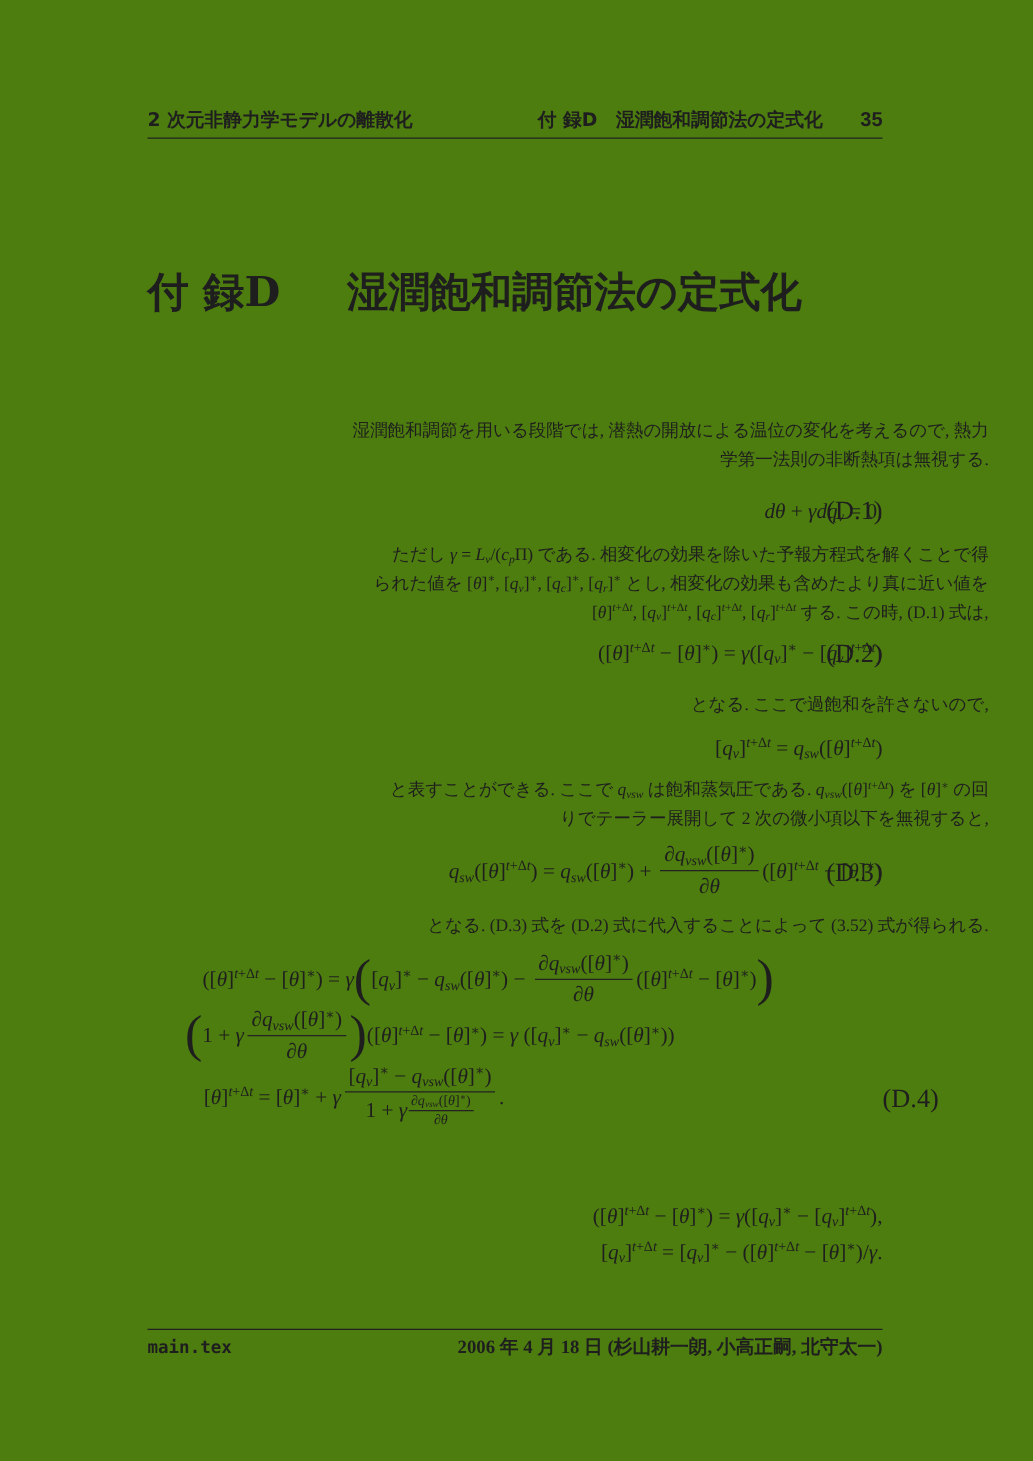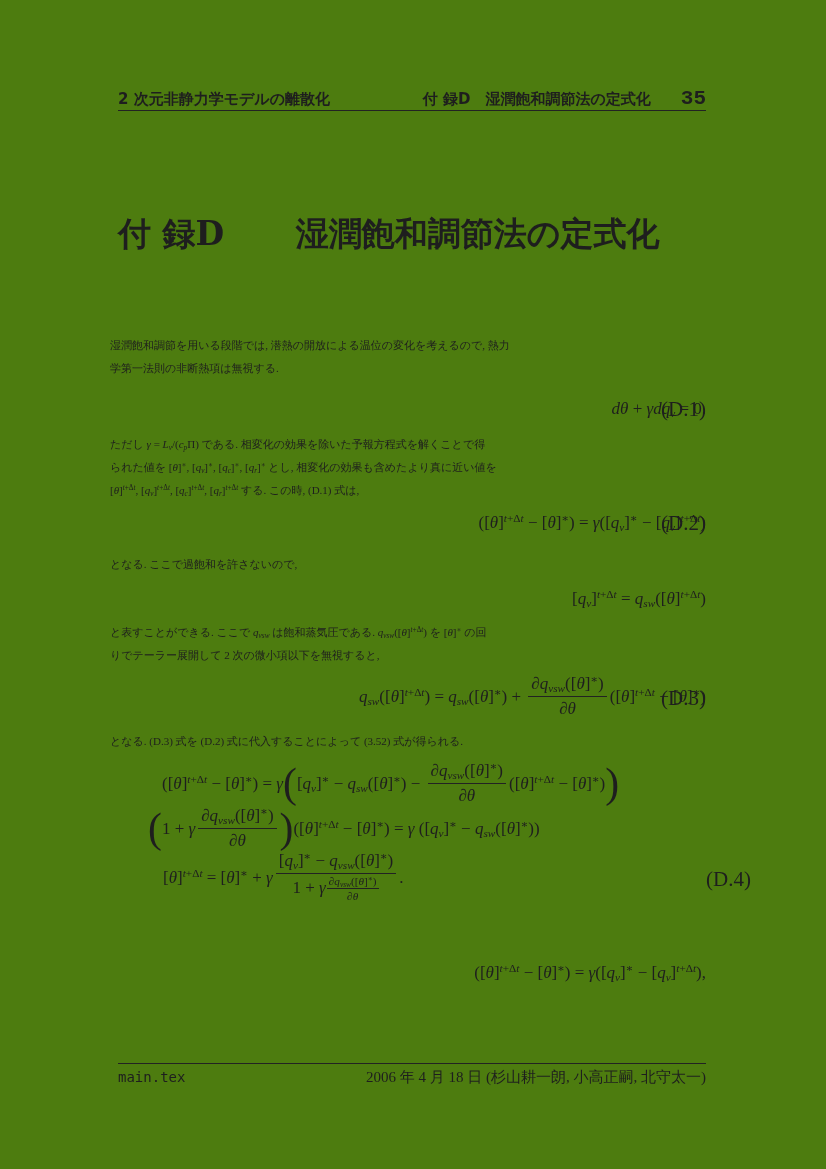--- a/index.html
+++ b/index.html
@@ -9,36 +9,36 @@
     overflow:hidden;
   }
   
   .header {
     position:absolute; left:118px; top:87px; width:588px;
     display:flex; align-items:baseline;
     font-family:"DejaVu Sans","Liberation Sans",sans-serif;
     font-weight:700; font-size:15px; white-space:nowrap;
   }
   .header .hc { margin-left:auto; }
-  .header .hp { margin-left:30px; font-family:Liberation Mono, monospace; font-size:21px; }
+  .header .hp { margin-left:30px; font-family:Liberation Sans, sans-serif; font-size:16px; }
   .header-rule { position:absolute; left:118px; top:110px; width:588px; border-top:1.6px solid #222; }
 
   
   .chapter-title {
     position:absolute; left:118px; top:212px;
     font-family:"DejaVu Sans","Liberation Sans",sans-serif;
     font-weight:700; font-size:33px; white-space:nowrap;
   }
   .chapter-title .ct-letter { font-family:"DejaVu Serif","Liberation Serif",serif; }
-  .chapter-title .ct-text { margin-left:60px; }
+  .chapter-title .ct-text { margin-left:42px; }
 
   
   .para {
-    position:absolute; left:110px; width:660px;
-    font-size:11px; line-height:23px; text-align:left; white-space:nowrap;
+    position:absolute; left:131px; width:660px;
+    font-size:14px; line-height:23px; text-align:right; white-space:nowrap;
   }
   .para br { line-height:23px; }
 
   
   .eq {
     position:absolute; left:118px; width:588px;
     display:flex; align-items:center; justify-content:flex-end;
     font-size:17px; white-space:nowrap;
   }
   .eq.align { justify-content:flex-start; }
@@ -53,21 +53,21 @@
   .frac .fd { display:block; padding-top:2px; }
   .sfrac { font-size:66%; margin:0 1px; transform:translateY(-1px); }
   .sfrac .fn { padding:0 2px 1px; }
   .sfrac .fd { padding-top:1px; }
   .bp { font-size:245%; font-weight:400; vertical-align:middle; transform:translateY(-2px); display:inline-block; }
 
   
   .footer-rule { position:absolute; left:118px; top:1063px; width:588px; border-top:1px solid #222; }
   .footer {
     position:absolute; left:118px; top:1068px; width:588px;
-    display:flex; justify-content:space-between; align-items:baseline; font-size:15px; white-space:nowrap;
+    display:flex; justify-content:space-between; align-items:baseline; font-size:15px; white-space:nowrap;font-weight:bold;
   }
   .footer .fl { font-family:"DejaVu Sans Mono","Liberation Mono",monospace; font-size:14px; }
 </style>
 </head>
 <body>
 
 <div class="page">
 
   <div class="header">
     <span class="hl">2 次元非静力学モデルの離散化</span>
@@ -118,20 +118,23 @@
   </div>
   <div class="eq align" style="top:852px;height:54px;padding-left:45px">
     <span>[<i>θ</i>]<sup><i>t</i>+Δ<i>t</i></sup> = [<i>θ</i>]<sup>∗</sup> + <i>γ</i><span class="frac"><span class="fn">[<i>q</i><sub><i>v</i></sub>]<sup>∗</sup> − <i>q</i><sub><i>vsw</i></sub>([<i>θ</i>]<sup>∗</sup>)</span><span class="fd">1 + <i>γ</i><span class="frac sfrac"><span class="fn">∂<i>q</i><sub><i>vsw</i></sub>([<i>θ</i>]<sup>∗</sup>)</span><span class="fd">∂<i>θ</i></span></span></span></span>.</span>
     <span class="tag">(D.4)</span>
   </div>
 
 
   <div class="eq" style="top:960px;height:26px">
     <span>([<i>θ</i>]<sup><i>t</i>+Δ<i>t</i></sup> − [<i>θ</i>]<sup>∗</sup>) = <i>γ</i>([<i>q</i><sub><i>v</i></sub>]<sup>∗</sup> − [<i>q</i><sub><i>v</i></sub>]<sup><i>t</i>+Δ<i>t</i></sup>),</span>
   </div>
+  <div class="eq" style="top:989px;height:26px">
+    <span>[<i>q</i><sub><i>v</i></sub>]<sup><i>t</i>+Δ<i>t</i></sup> = [<i>q</i><sub><i>v</i></sub>]<sup>∗</sup> − ([<i>θ</i>]<sup><i>t</i>+Δ<i>t</i></sup> − [<i>θ</i>]<sup>∗</sup>)/<i>γ</i>.</span>
+  </div>
 
   <div class="footer-rule"></div>
   <div class="footer">
     <span class="fl">main.tex</span>
     <span class="fr">2006 年 4 月 18 日 (杉山耕一朗, 小高正嗣, 北守太一)</span>
   </div>
 
 </div>
 
 </body></html>

